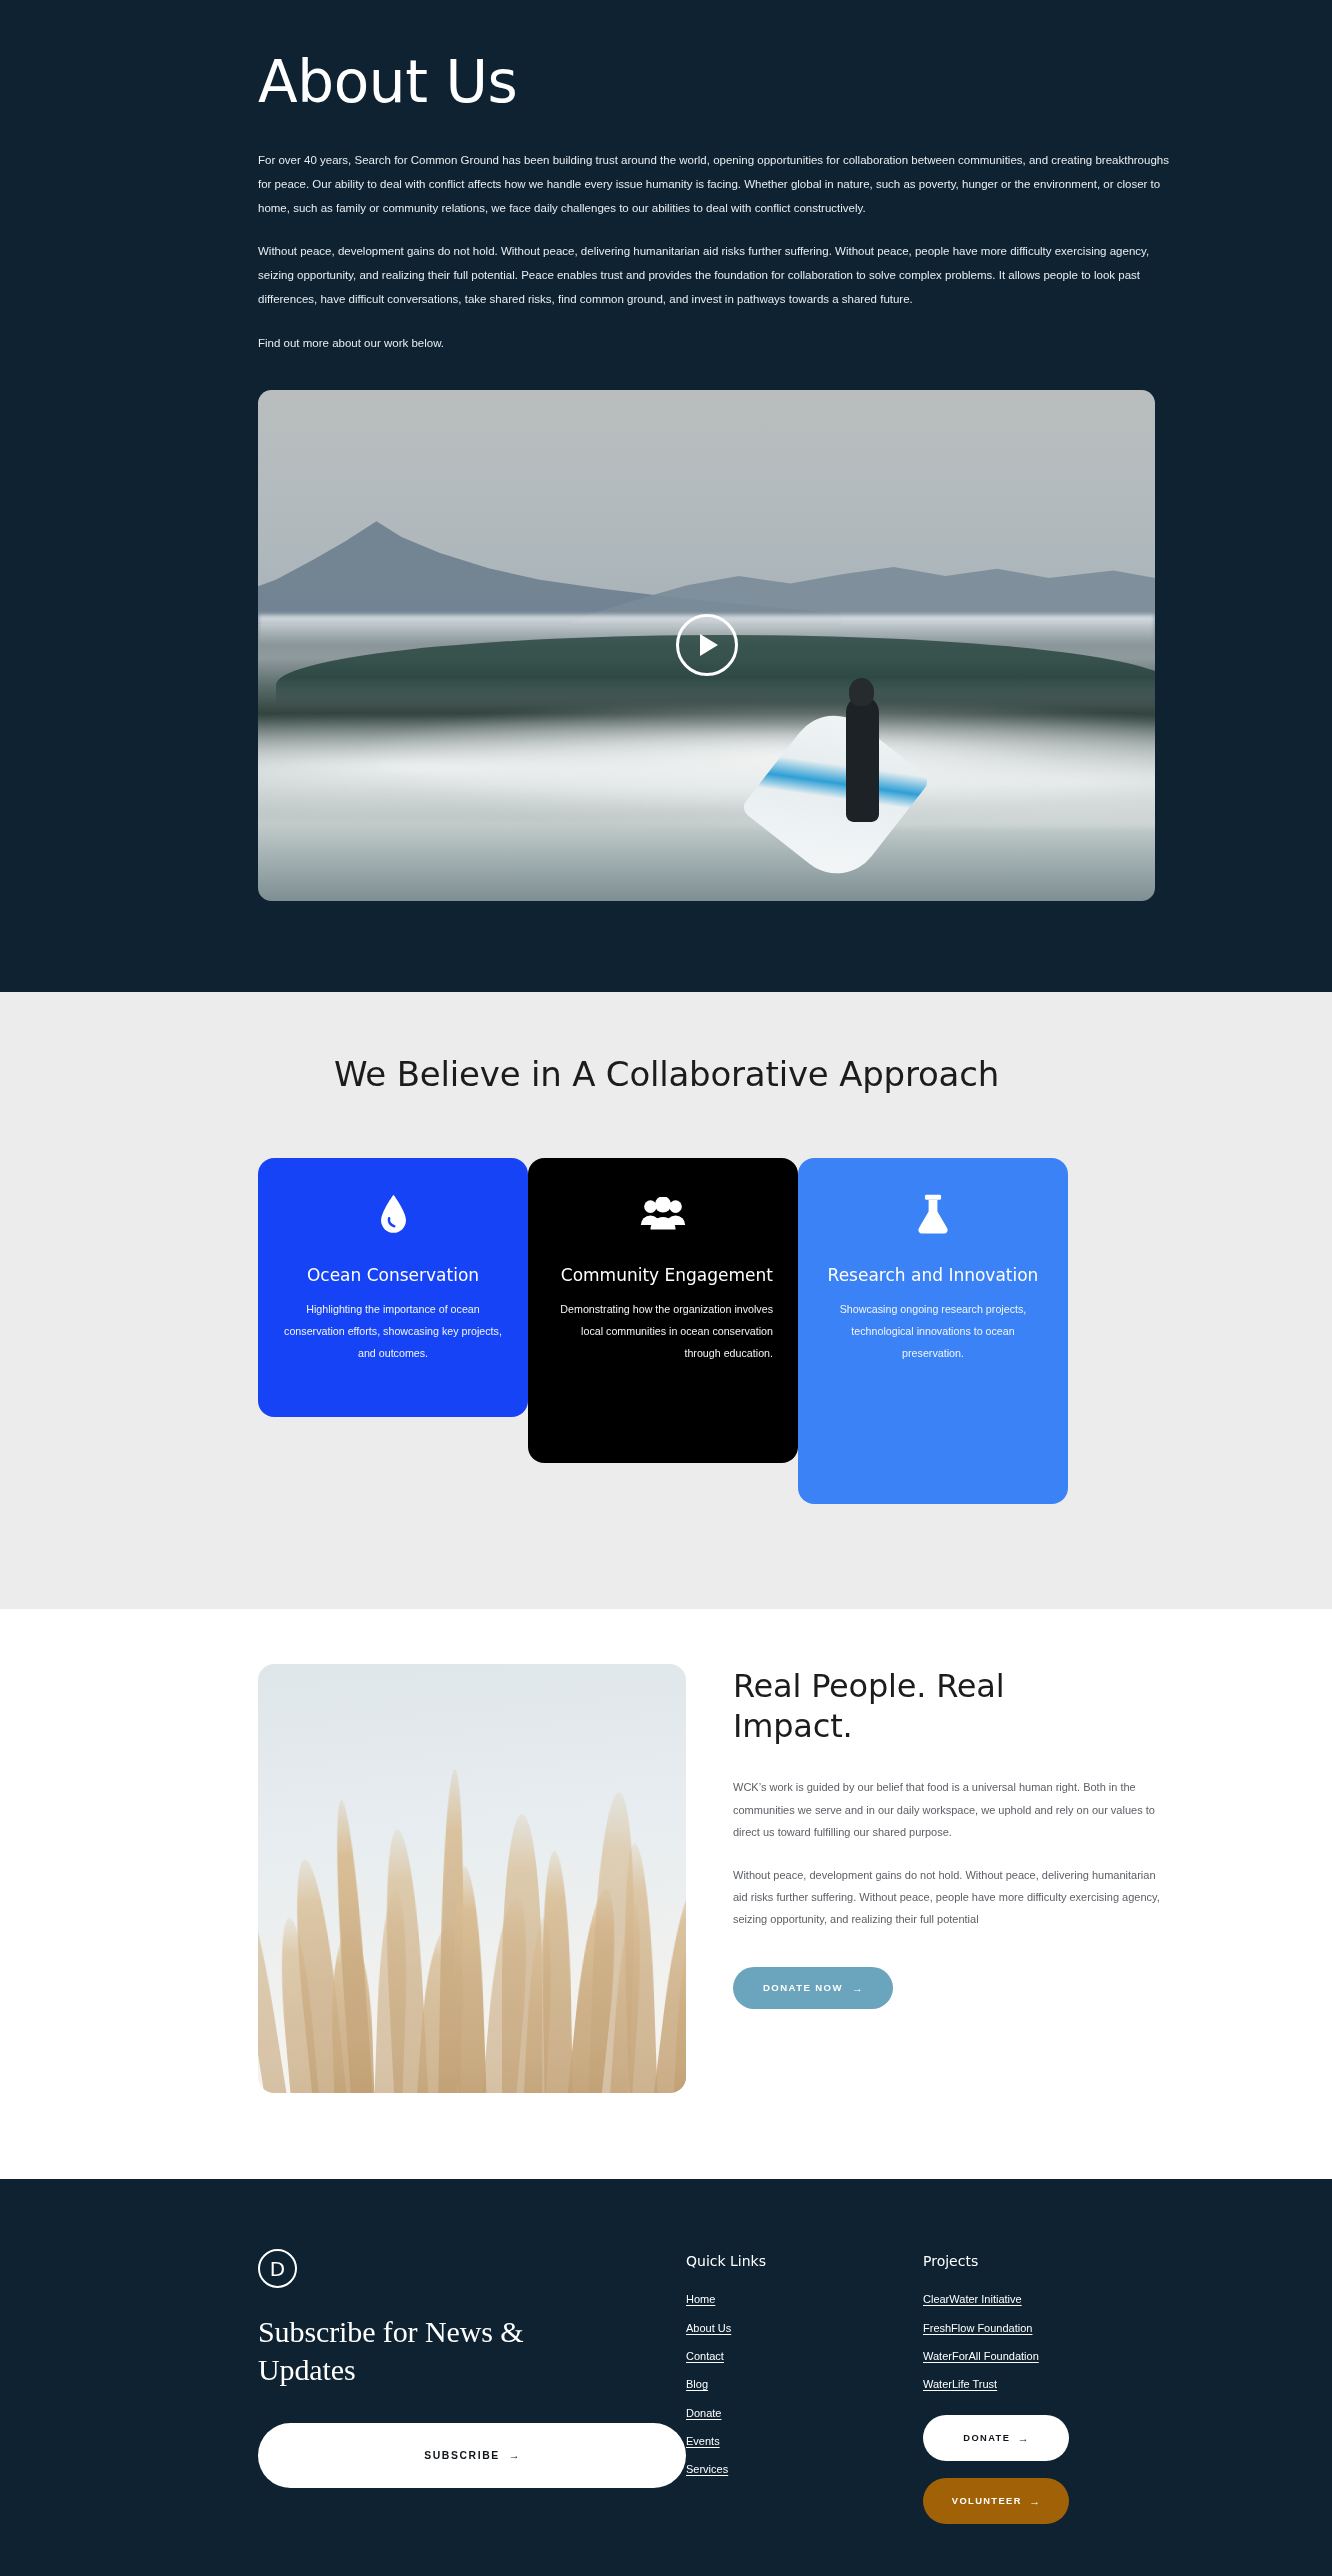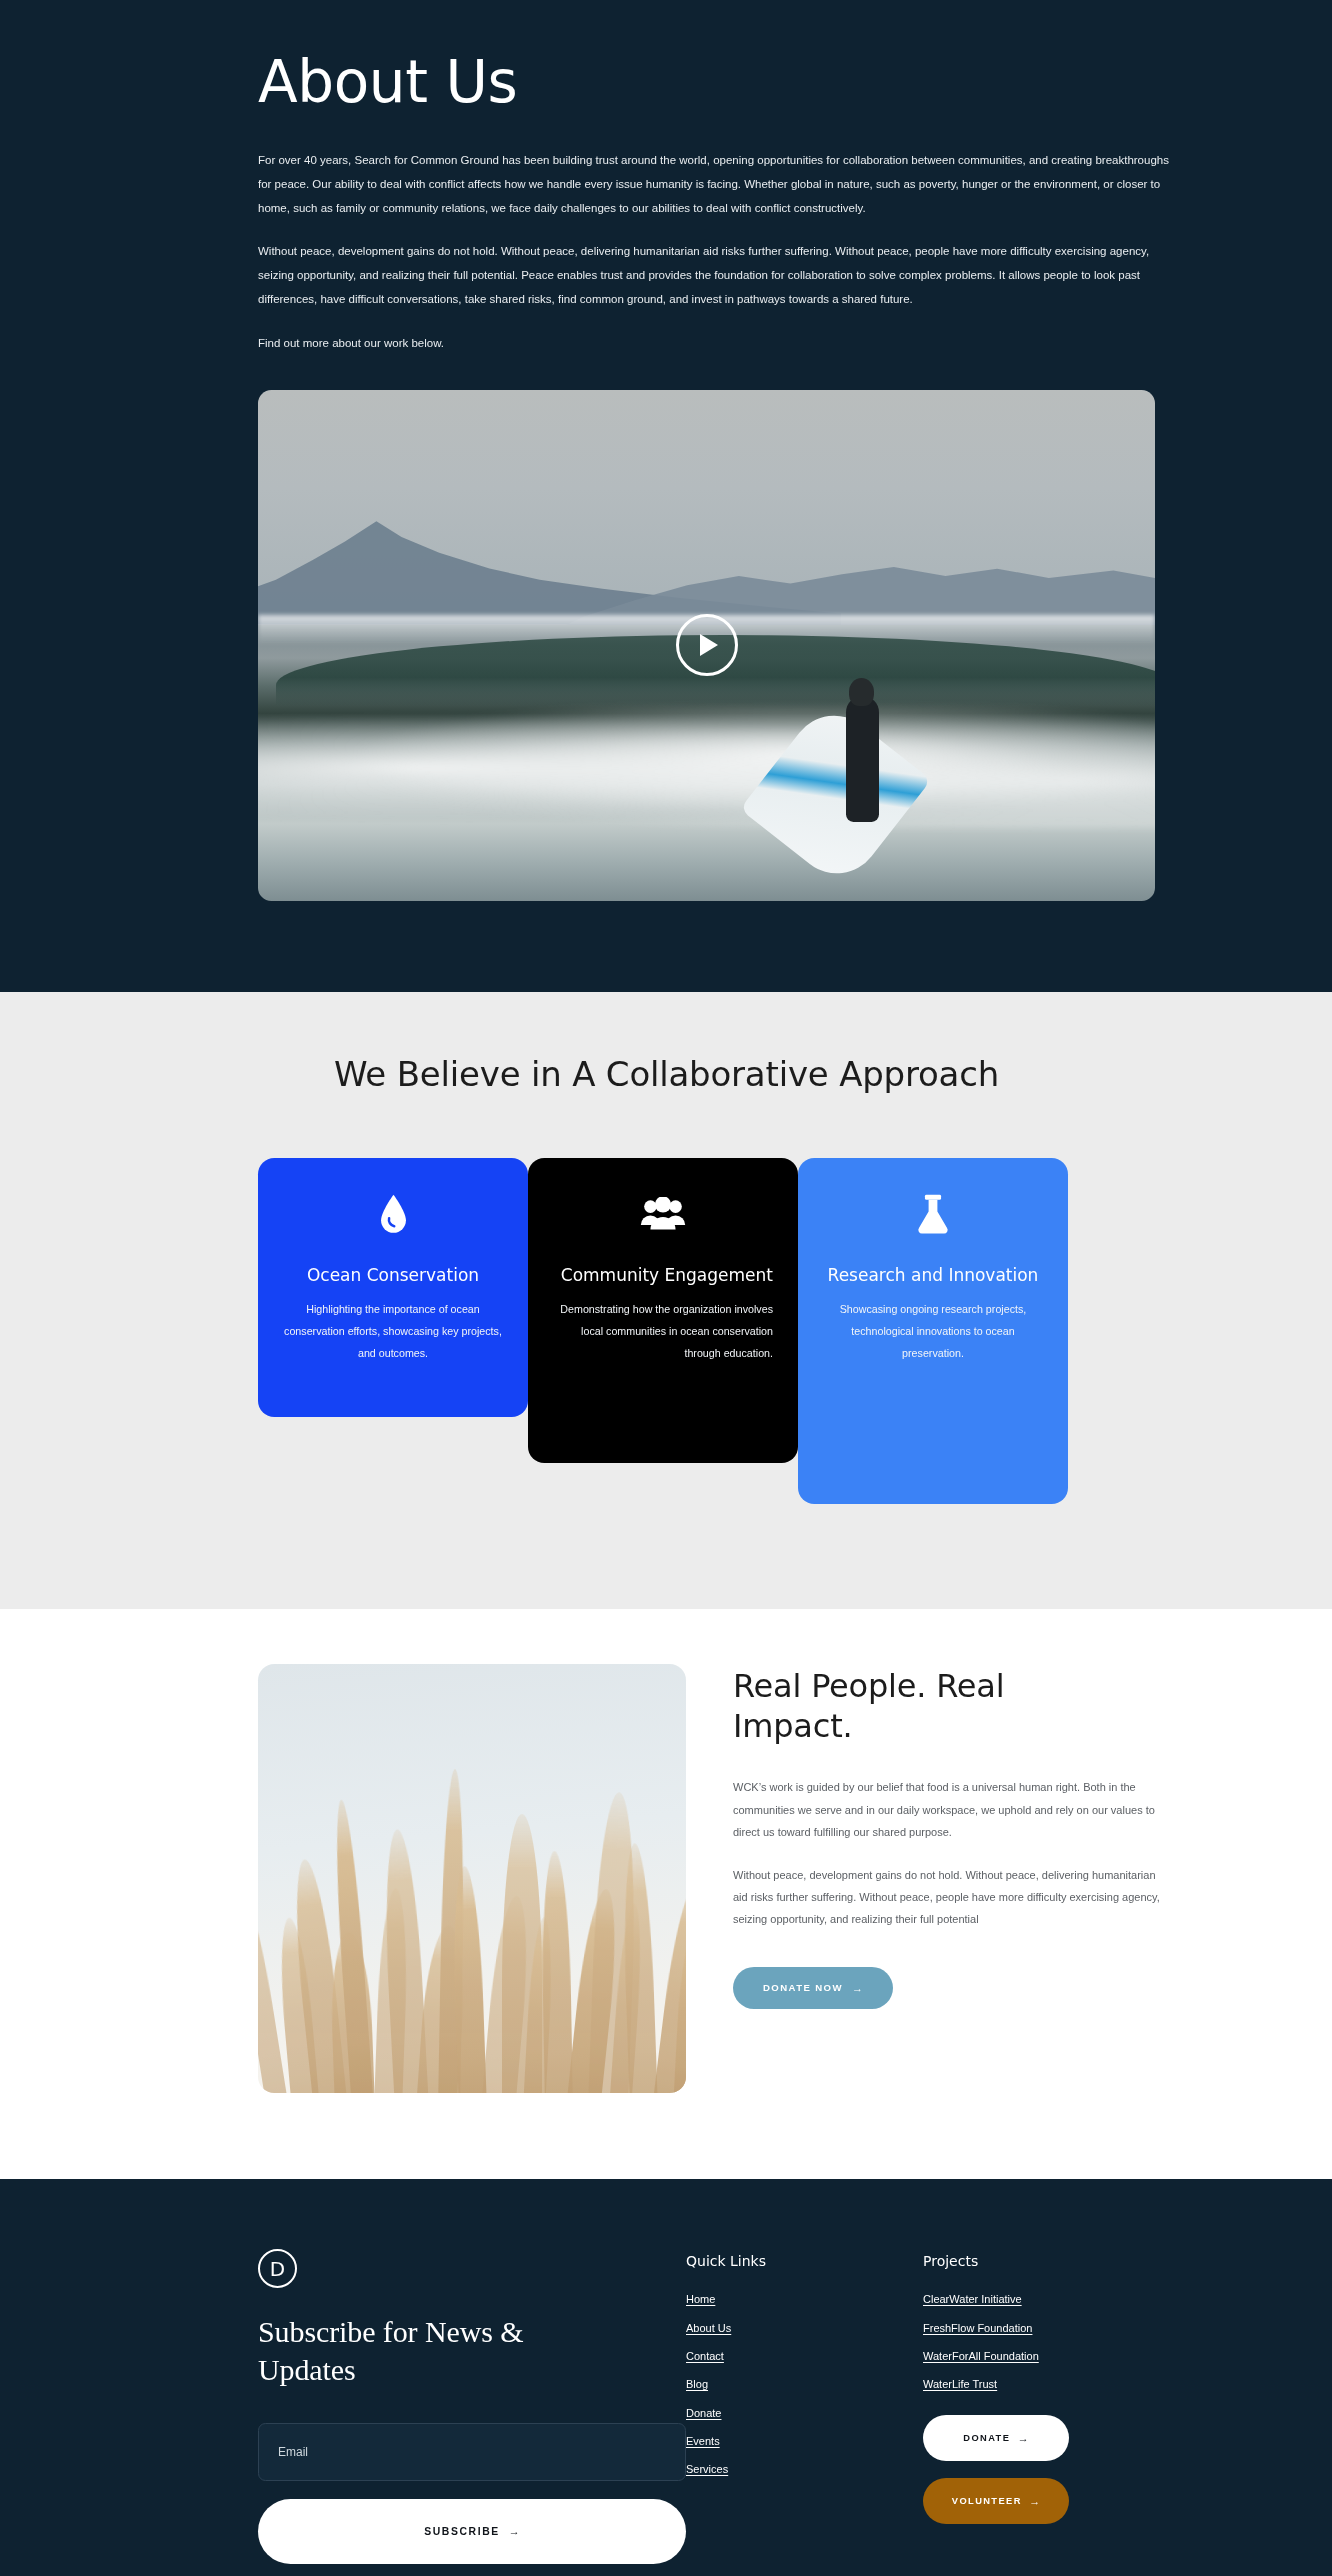--- a/index.html
+++ b/index.html
@@ -379,21 +379,20 @@
   </section>
 
   <footer class="footer">
     <div class="f-inner">
 
       <div class="f-left">
         <div class="logo-d">
           <span>D</span>
         </div>
         <h2 class="f-h">Subscribe for News &amp; Updates</h2>
-        <input class="email-input" type="email" placeholder="Email" style="">
         <button class="btn-subscribe">
           <span>SUBSCRIBE</span>
           <span class="arrow">→</span>
         </button>
       </div>
 
       <div class="f-col quick">
         <div class="f-col-h">Quick Links</div>
         <a class="f-link">Home</a>
         <a class="f-link">About Us</a>

